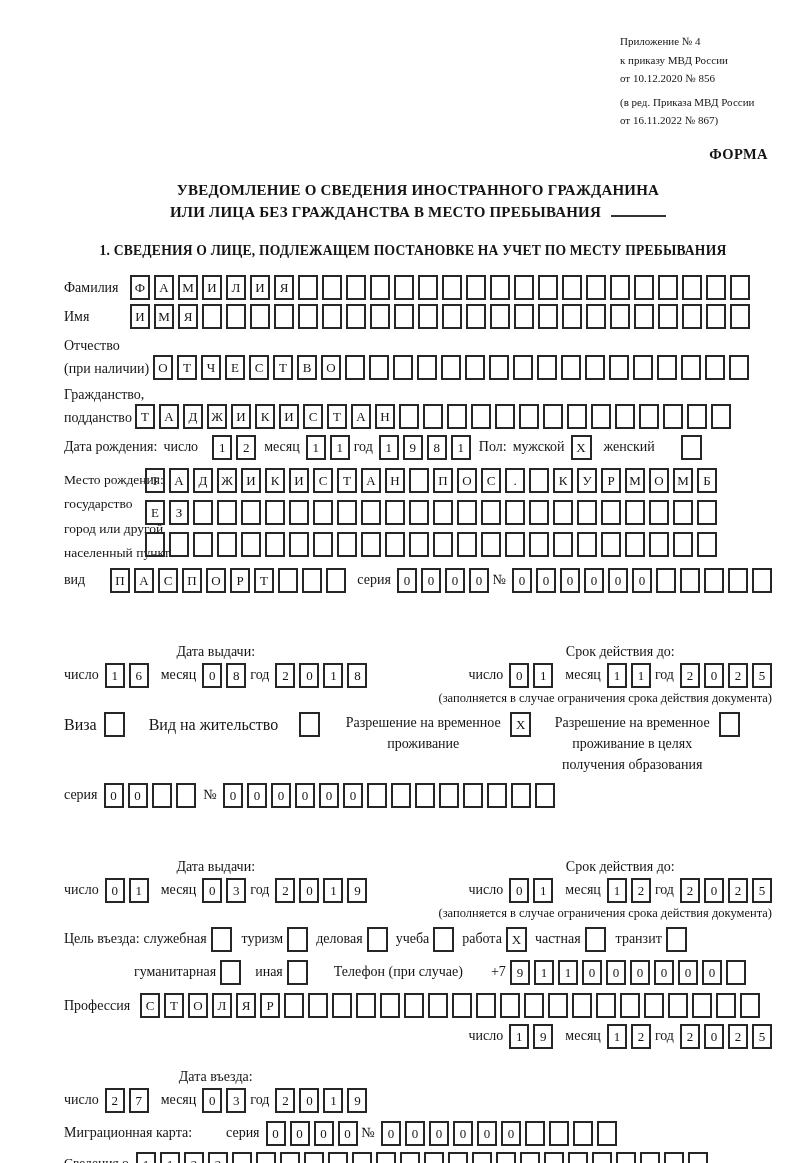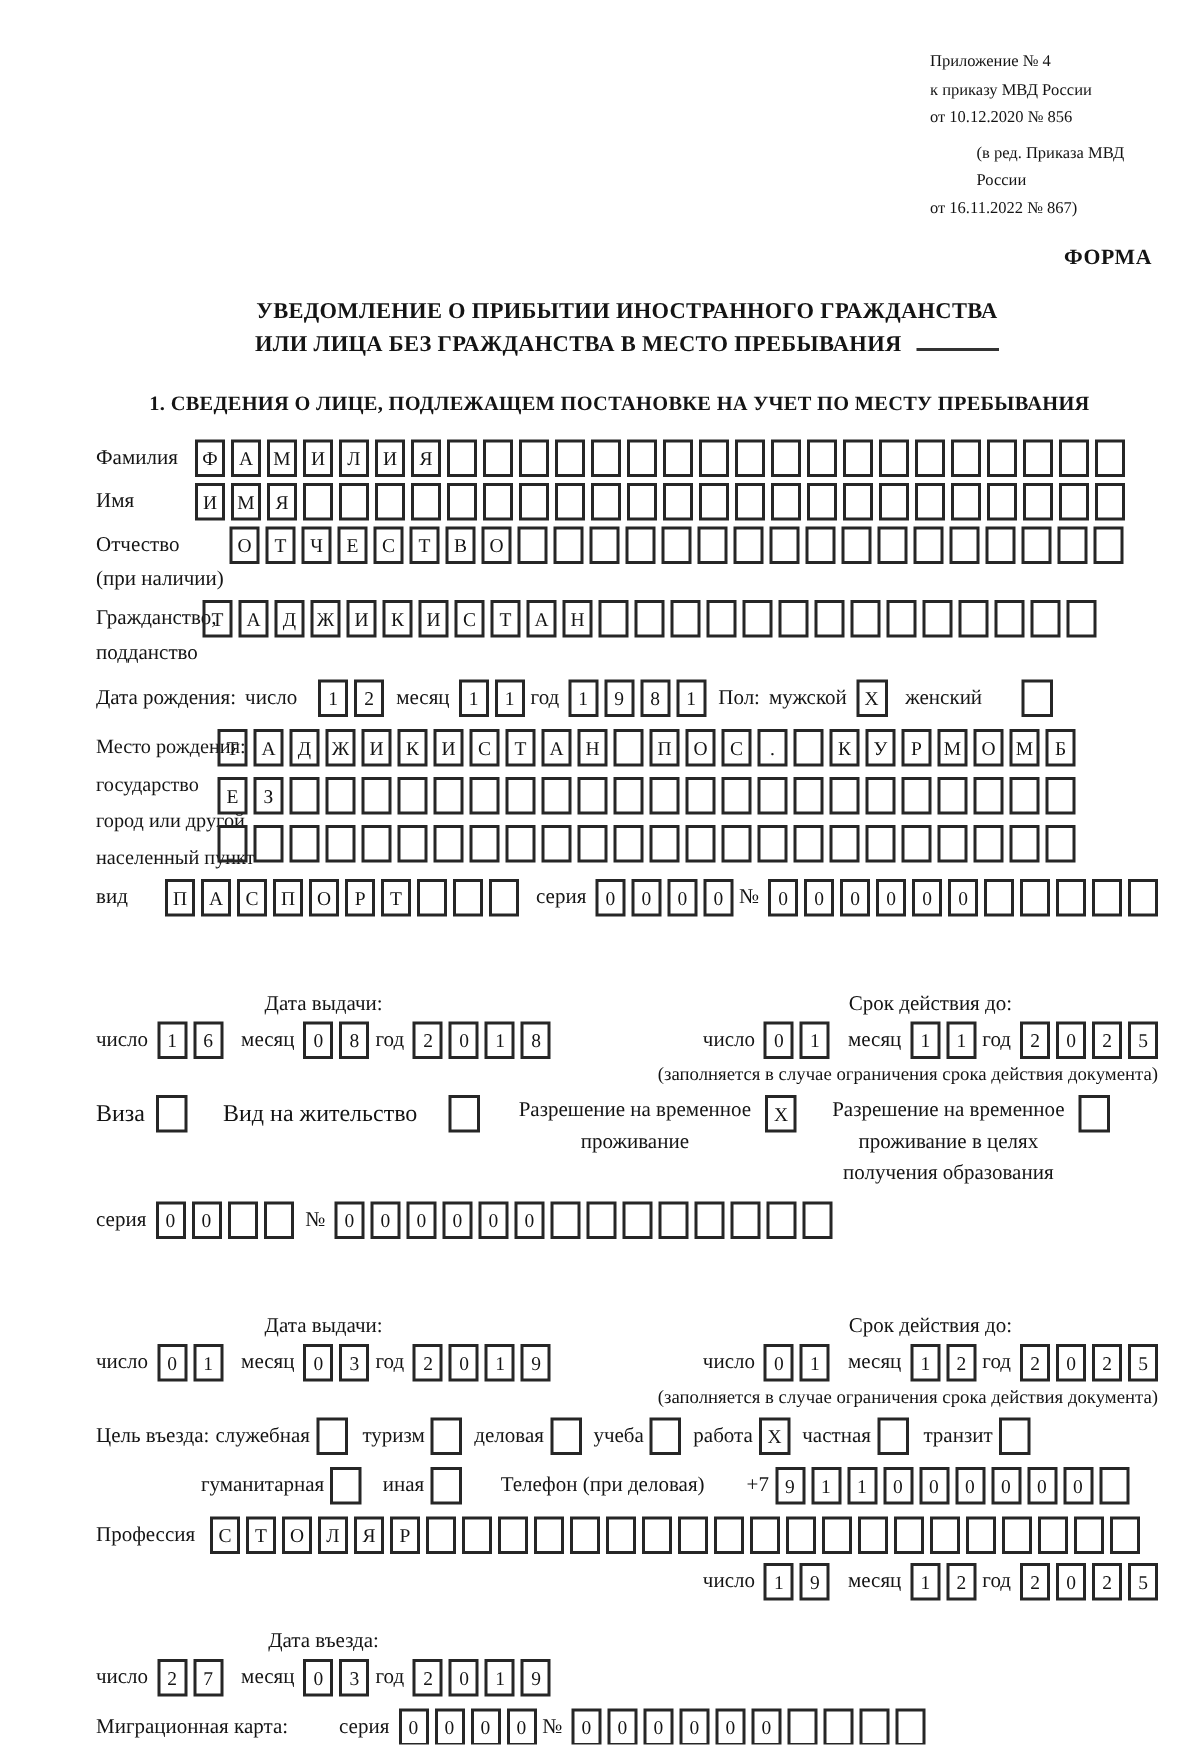--- a/index.html
+++ b/index.html
@@ -1,28 +1,28 @@
 <!DOCTYPE html>
 <html><head>
 <meta charset="utf-8">
 <style>
   html,body{margin:0;padding:0;background:#fff;}
   body{width:800px;height:1163px;font-family:"Liberation Serif",serif;color:#141414;overflow:hidden;}
   .page{box-sizing:border-box;width:800px;height:1163px;padding:32px 28px 0 64px;position:relative;}
 
   .appendix{margin-left:556px;font-size:11px;line-height:18.5px;}
-  .appendix .amend{margin-top:5px;margin-left:31px;}
+  .appendix .amend{margin-top:5px;}
   .forma{text-align:right;font-weight:bold;font-size:14.5px;margin:16px 4px 0 0;letter-spacing:.4px;}
 
   .title{text-align:center;font-weight:bold;font-size:15px;line-height:22px;margin-top:16px;letter-spacing:.2px;}
   .blank-line{display:inline-block;width:55px;border-bottom:2px solid #333;height:13px;margin-left:10px;}
 
   .sec-heading{text-align:center;font-weight:bold;font-size:13.6px;margin:20px 0 16px -10px;letter-spacing:.2px;white-space:nowrap;}
 
-  .frow{display:flex;align-items:flex-start;margin-bottom:4px;}
+  .frow{display:flex;align-items:flex-end;margin-bottom:4px;}
   .flabel{font-size:14px;line-height:25px;flex-shrink:0;}
   .flabel .l2{line-height:22px;}
   .w66{width:66px;}  .w89{width:89px;}  .w71{width:71px;}
   .cbox-row{display:flex;gap:4px;}
   .cbox{box-sizing:border-box;width:20px;height:25px;border:2px solid #262626;text-align:center;
         font-size:13px;line-height:21px;flex-shrink:0;display:inline-block;}
   .chk{box-sizing:border-box;width:21px;height:25px;border:2px solid #262626;display:inline-block;
        text-align:center;font-size:13px;line-height:21px;vertical-align:middle;flex-shrink:0;}
 
   .inline-row{display:flex;align-items:center;font-size:14px;}
@@ -65,21 +65,21 @@
   <div class="appendix">
     <div>Приложение № 4</div>
     <div>к приказу МВД России</div>
     <div>от 10.12.2020 № 856</div>
     <div class="amend">(в ред. Приказа МВД России</div>
     <div>от 16.11.2022 № 867)</div>
   </div>
   <div class="forma">ФОРМА</div>
 
   <div class="title">
-    <div>УВЕДОМЛЕНИЕ О ПРИБЫТИИ ИНОСТРАННОГО ГРАЖДАНСТВА</div>
+    <div>УВЕДОМЛЕНИЕ О СВЕДЕНИЯ ИНОСТРАННОГО ГРАЖДАНИНА</div>
     <div><span>ИЛИ ЛИЦА БЕЗ ГРАЖДАНСТВА В МЕСТО ПРЕБЫВАНИЯ</span><span class="blank-line"></span></div>
   </div>
 
   <div class="sec-heading">1. СВЕДЕНИЯ О ЛИЦЕ, ПОДЛЕЖАЩЕМ ПОСТАНОВКЕ НА УЧЕТ ПО МЕСТУ ПРЕБЫВАНИЯ</div>
 
   <div class="frow">
     <div class="flabel w66">Фамилия</div>
     <div class="cbox-row">
         <span class="cbox">Ф</span>
         <span class="cbox">А</span>
@@ -546,21 +546,21 @@
     <span class="lbl">транзит</span>
     <span class="chk"></span>
   </div>
   <div class="purpose-row" style="margin-left:70px;">
     <span class="lbl">гуманитарная</span>
     <span class="chk"></span>
       <span style="width:14px;"></span>
     <span class="lbl">иная</span>
     <span class="chk"></span>
       <span style="width:26px;"></span>
-    <span class="lbl">Телефон (при деловая)</span>
+    <span class="lbl">Телефон (при случае)</span>
       <span style="width:24px;"></span>
     <span class="lbl">+7</span>
     <span class="cbox-row">
         <span class="cbox">9</span>
         <span class="cbox">1</span>
         <span class="cbox">1</span>
         <span class="cbox">0</span>
         <span class="cbox">0</span>
         <span class="cbox">0</span>
         <span class="cbox">0</span>

